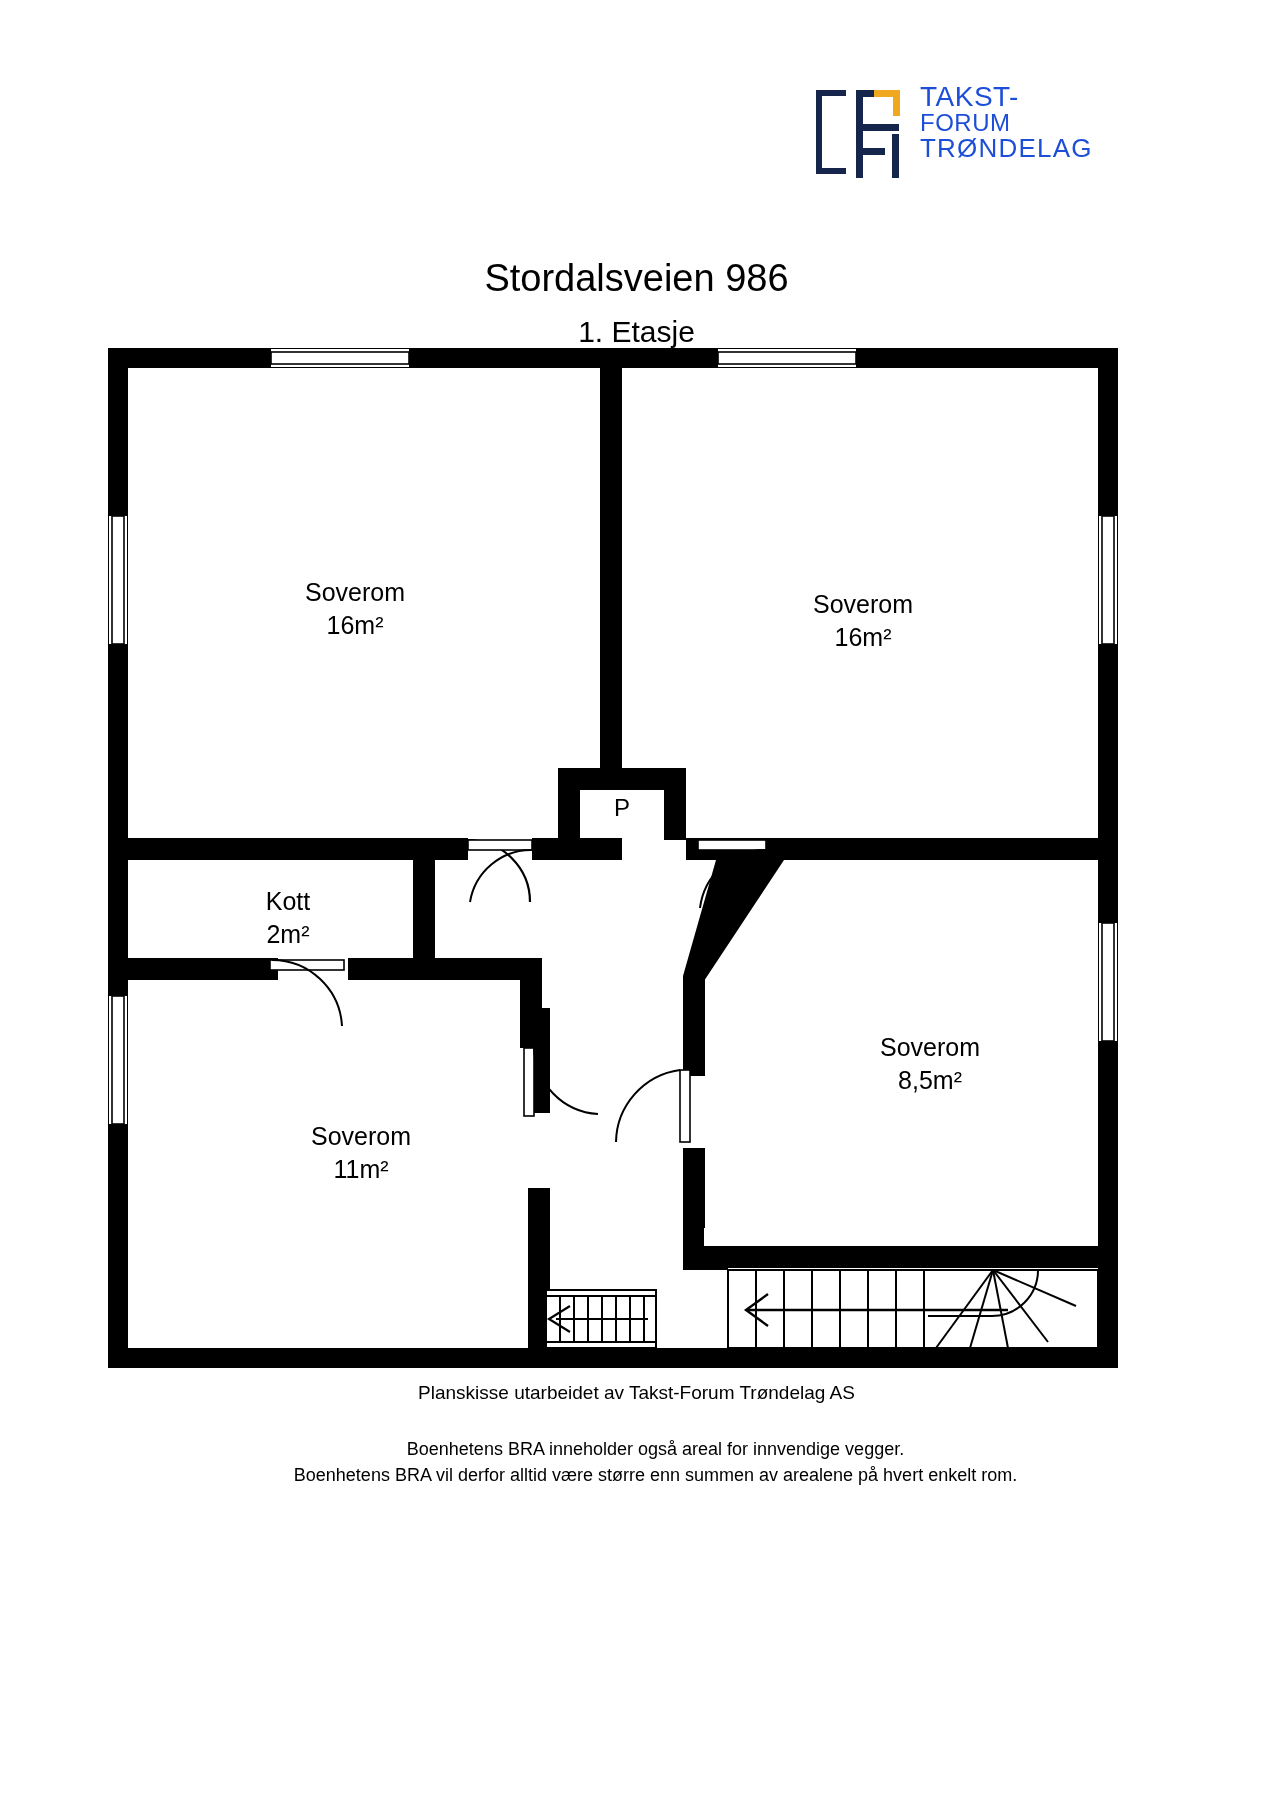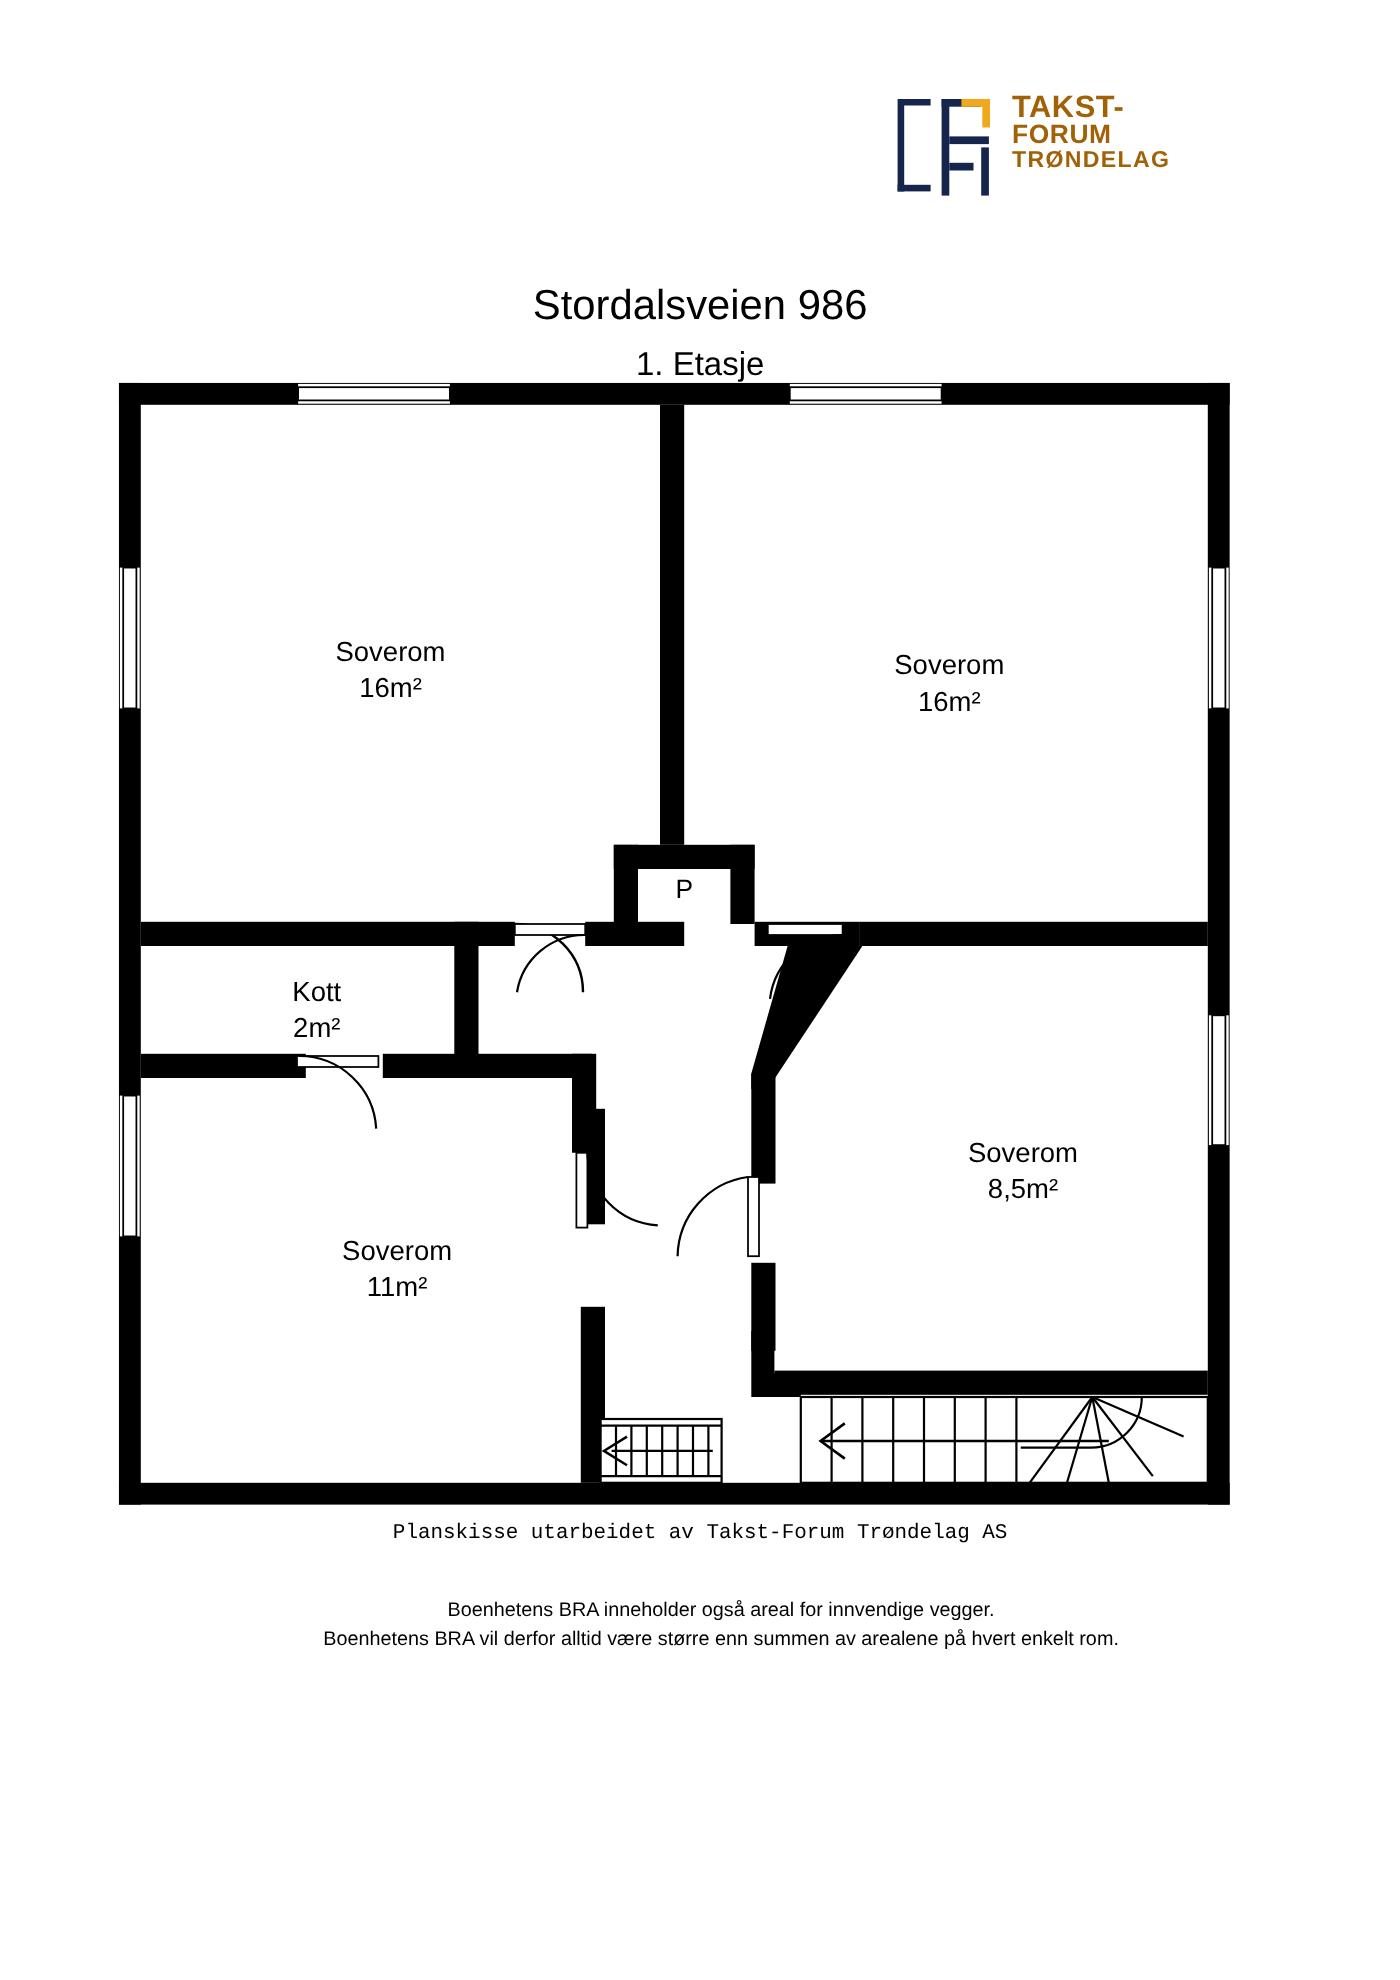--- a/index.html
+++ b/index.html
@@ -18,27 +18,27 @@
   
   #logo {
     position: absolute;
     left: 812px; top: 78px;
     width: 250px; height: 112px;
   }
   #logo-mark { position: absolute; left: 0; top: 0; width: 95px; height: 100px; }
   #logo-text {
     position: absolute; left: 108px; top: 5px;
     line-height: 1.0;
-    color: #a16207;
-    font-weight: bold;
+    color: #1d4ed8;
+    font-weight: normal;
     letter-spacing: 0.5px;
   }
   .logo-line1 { font-size: 28px; }
   .logo-line2 { font-size: 24px; }
-  .logo-line3 { font-size: 21px; letter-spacing: 1.2px; }
+  .logo-line3 { font-size: 26px; letter-spacing: 1.2px; }
 
   
   #page-title {
     position: absolute; left: 0; top: 232px; width: 1273px;
     text-align: center; font-size: 38px; font-weight: normal;
   }
   #page-subtitle {
     position: absolute; left: 0; top: 290px; width: 1273px;
     text-align: center; font-size: 30px; font-weight: normal;
   }
@@ -68,21 +68,21 @@
     font-size: 24px;
     fill: #000;
     text-anchor: middle;
   }
 
   
   #footer {
     position: absolute; left: 0; top: 1382px; width: 1273px;
     text-align: center;
   }
-  .foot-credit { font-size: 19px; margin-bottom: 46px; font-family: Liberation Mono, monospace; }
+  .foot-credit { font-size: 19px; margin-bottom: 32px; }
   .foot-block { margin-bottom: 30px; padding-left: 38px; }
   .foot-line { font-size: 18px; line-height: 1.45; }
 </style>
 </head>
 <body>
 
 <div id="logo">
   <svg id="logo-mark" viewBox="0 0 95 100">
 
     <path d="M4 12 L4 96 L10 96 L10 18 L34 18 L34 12 Z" fill="#16254c"></path>

